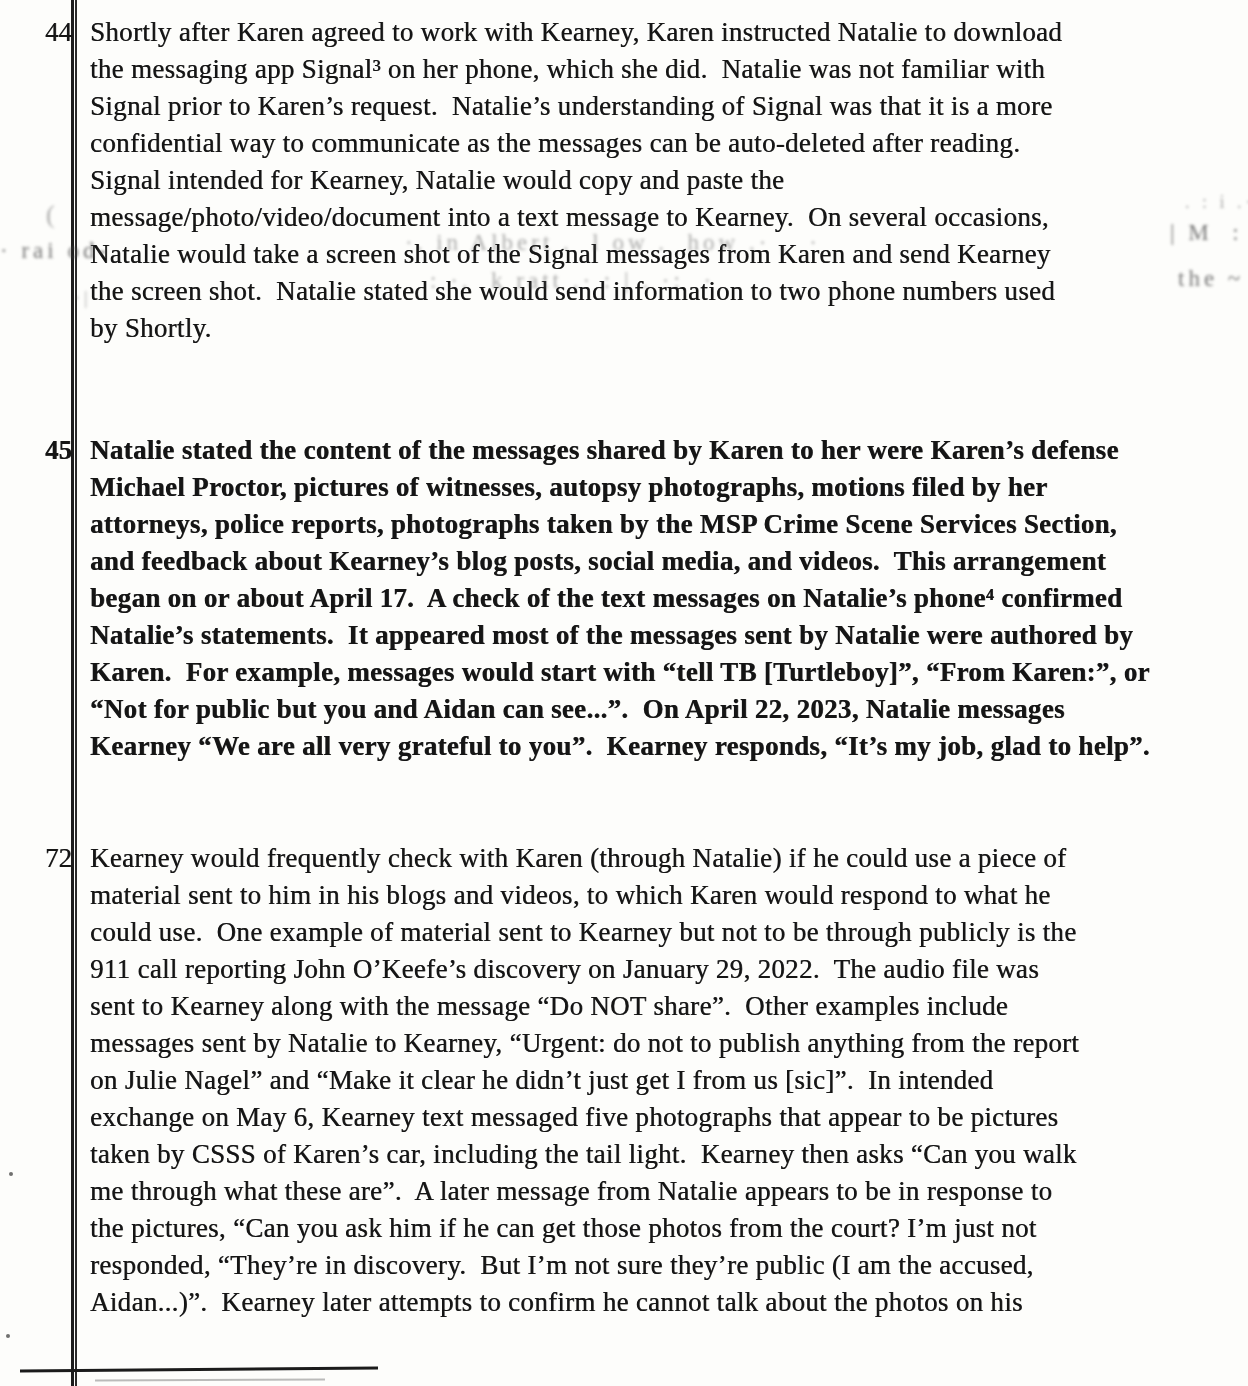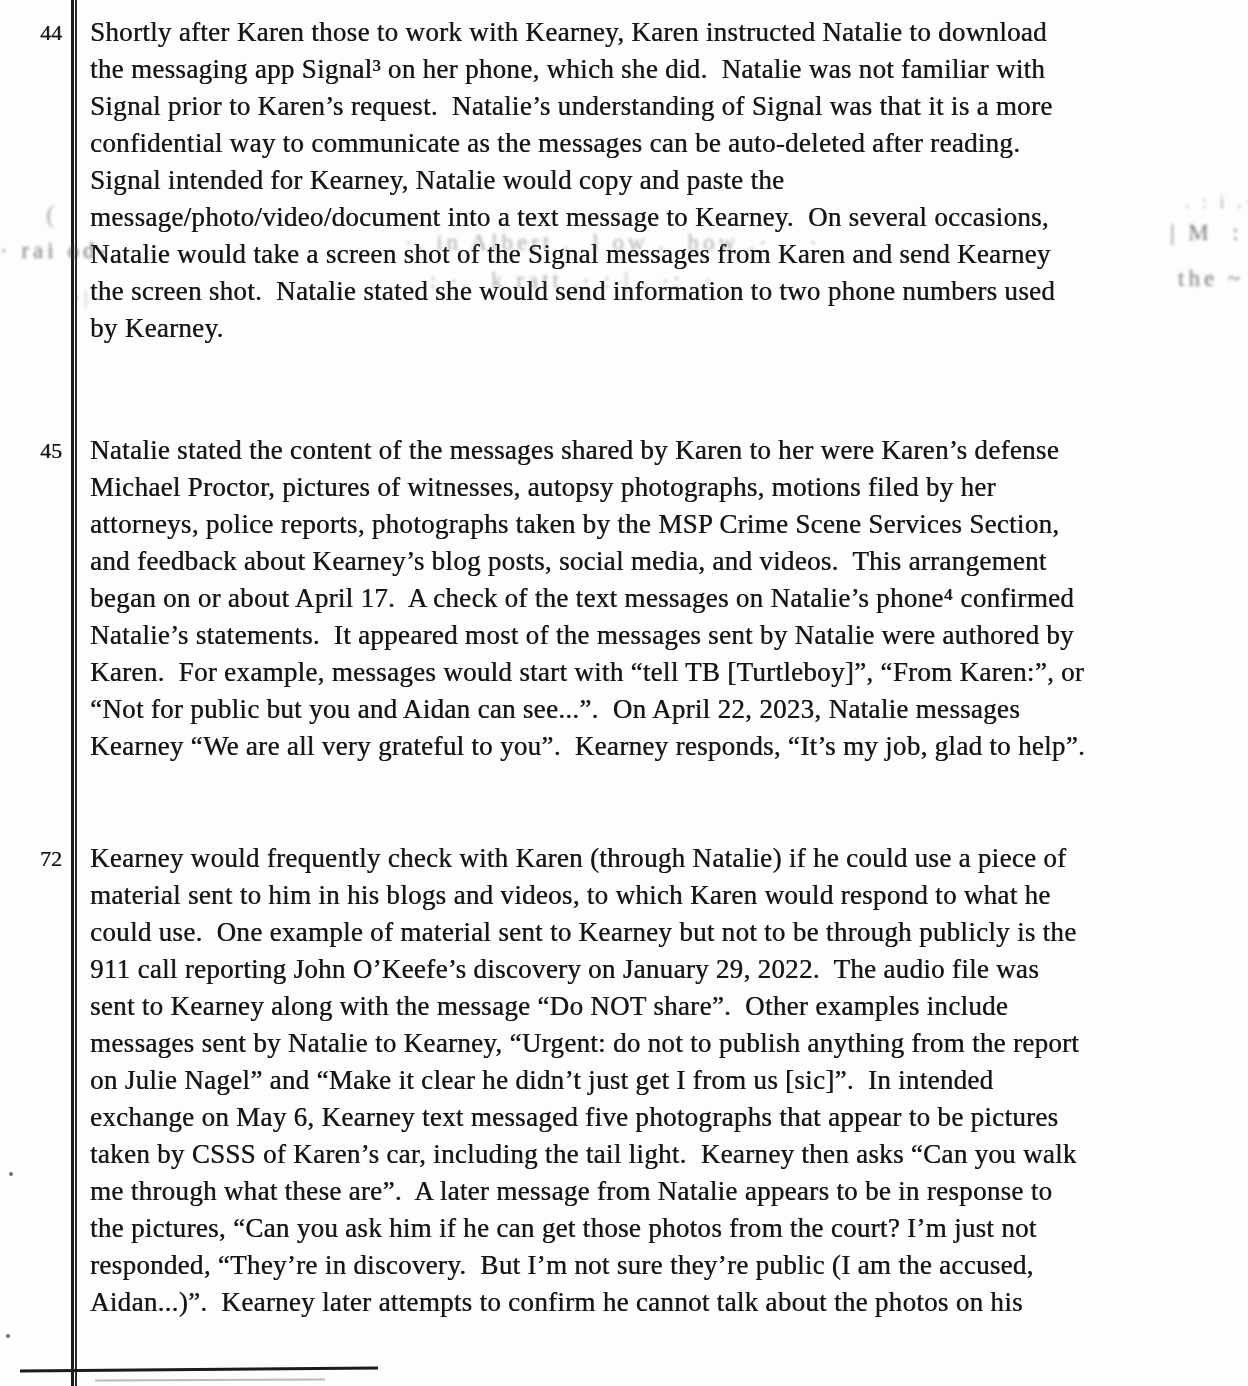--- a/index.html
+++ b/index.html
@@ -24,35 +24,35 @@
   }
   .paragraph {
     position: absolute;
     left: 90px;
   }
   .para-num {
     position: absolute;
     left: -50px;
     top: 0;
     width: 32px;
-    text-align: left;
-    font-size: 22px;
+    text-align: right;
+    font-size: 27px;
     line-height: 37px;
     text-shadow: 0.5px 0.2px 0 rgba(17,17,17,0.75);
   }
   .line {
     font-size: 27px;
     line-height: 37px;
     height: 37px;
     letter-spacing: 0.3px;
     white-space: pre;
     text-shadow: 0.5px 0.2px 0 rgba(17,17,17,0.75);
   }
   .p44 { top: 14px; }
-  .p45 { top: 432px; }
+  .p45 { top: 432px; font-weight: bold; }
   .p46 { top: 840px; }
 
   
   .smudge {
     position: absolute;
     color: #4a4a4a;
     filter: blur(1.4px);
     opacity: 0.75;
     font-size: 23px;
     letter-spacing: 4px;
@@ -86,29 +86,29 @@
 </style>
 </head>
 <body>
 
 <div class="page">
 
   <div class="binding-rule"></div>
 
   <section class="paragraph p44">
     <span class="para-num">44</span>
-    <div class="line">Shortly after Karen those to work with Kearney, Karen instructed Natalie to download</div>
+    <div class="line">Shortly after Karen agreed to work with Kearney, Karen instructed Natalie to download</div>
     <div class="line">the messaging app Signal³ on her phone, which she did.  Natalie was not familiar with</div>
     <div class="line">Signal prior to Karen’s request.  Natalie’s understanding of Signal was that it is a more</div>
     <div class="line">confidential way to communicate as the messages can be auto-deleted after reading.</div>
     <div class="line">Signal intended for Kearney, Natalie would copy and paste the</div>
     <div class="line">message/photo/video/document into a text message to Kearney.  On several occasions,</div>
     <div class="line">Natalie would take a screen shot of the Signal messages from Karen and send Kearney</div>
     <div class="line">the screen shot.  Natalie stated she would send information to two phone numbers used</div>
-    <div class="line">by Kearney.</div>
+    <div class="line">by Shortly.</div>
   </section>
 
   <section class="paragraph p45">
     <span class="para-num">45</span>
     <div class="line">Natalie stated the content of the messages shared by Karen to her were Karen’s defense</div>
     <div class="line">Michael Proctor, pictures of witnesses, autopsy photographs, motions filed by her</div>
     <div class="line">attorneys, police reports, photographs taken by the MSP Crime Scene Services Section,</div>
     <div class="line">and feedback about Kearney’s blog posts, social media, and videos.  This arrangement</div>
     <div class="line">began on or about April 17.  A check of the text messages on Natalie’s phone⁴ confirmed</div>
     <div class="line">Natalie’s statements.  It appeared most of the messages sent by Natalie were authored by</div>

